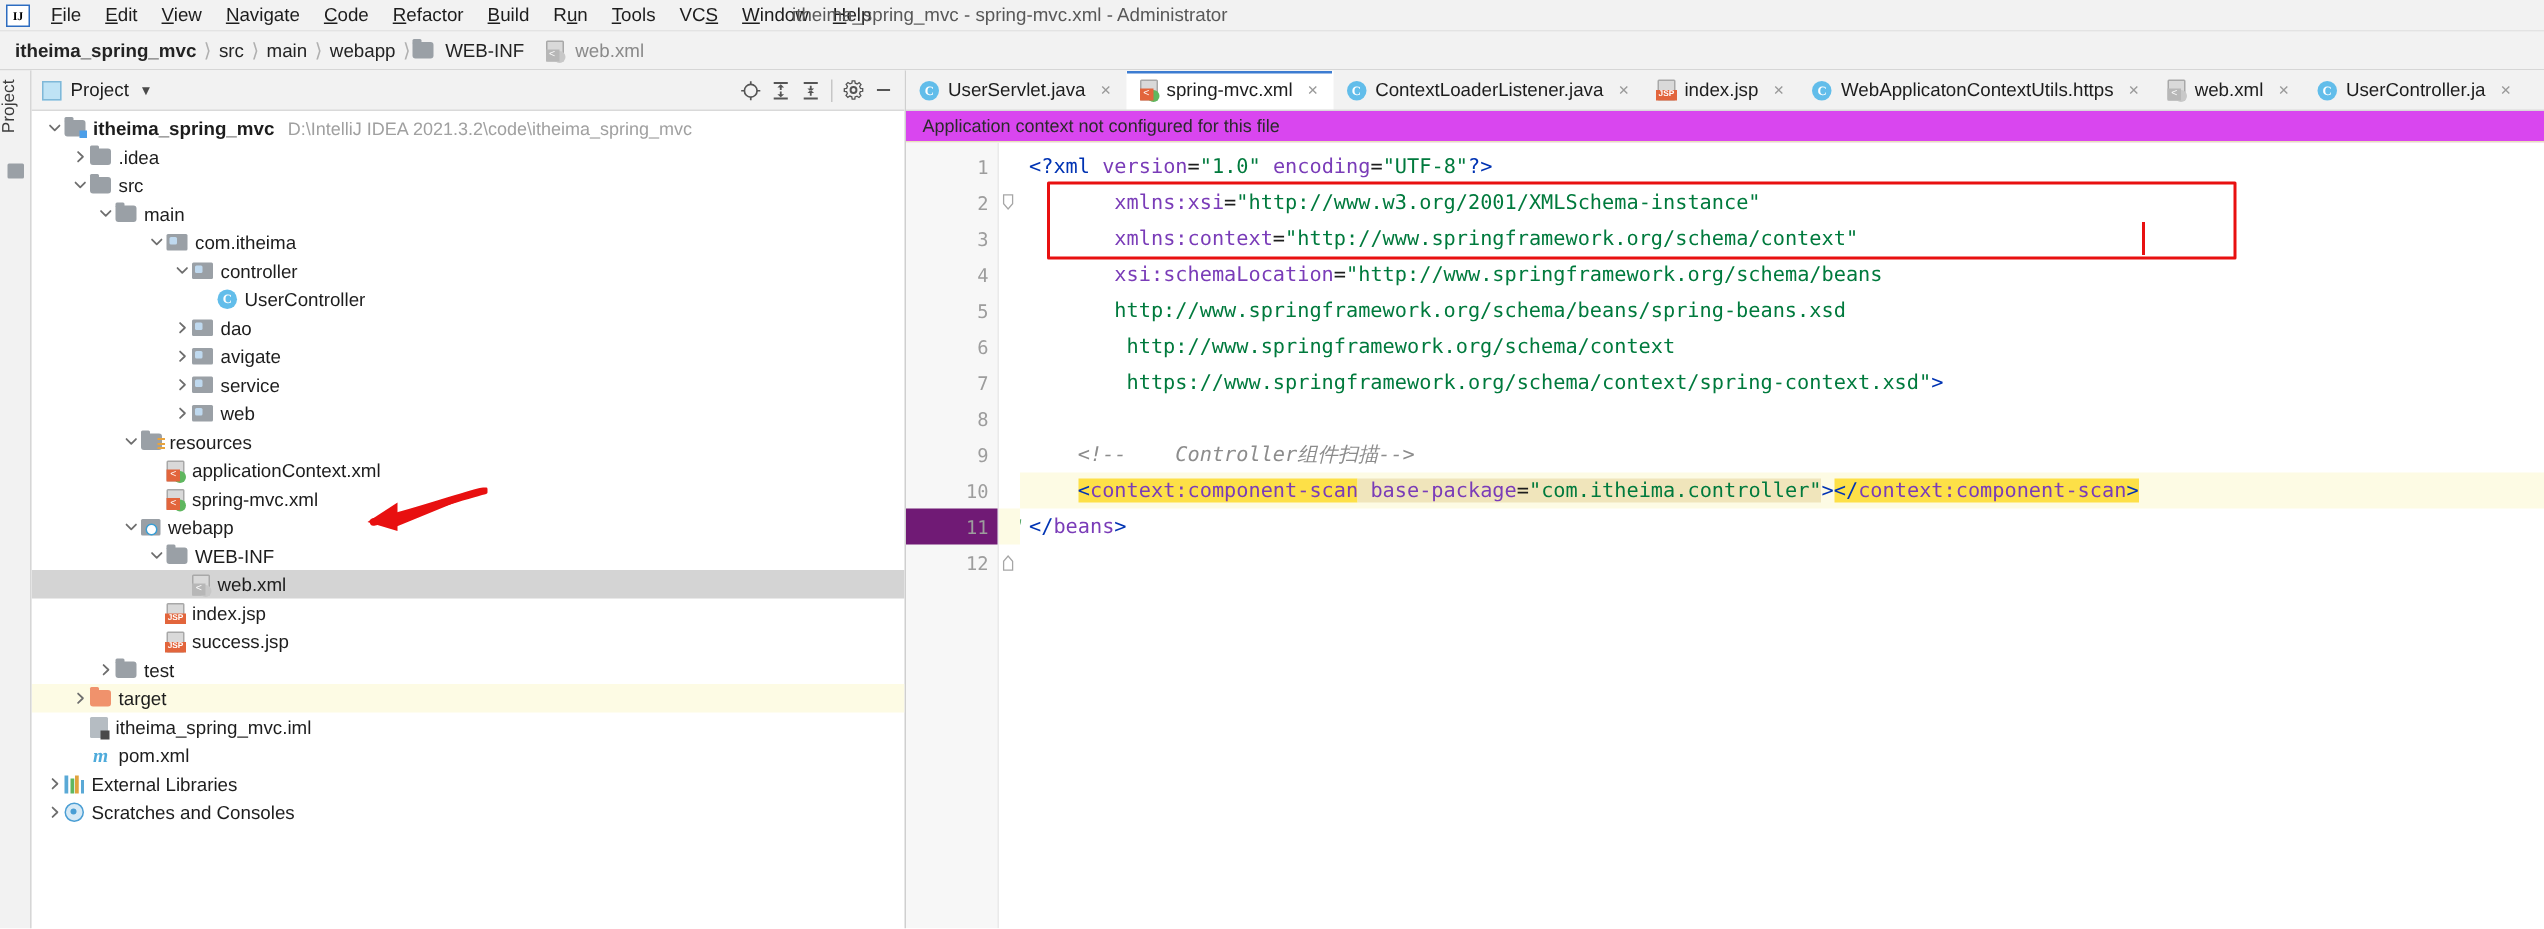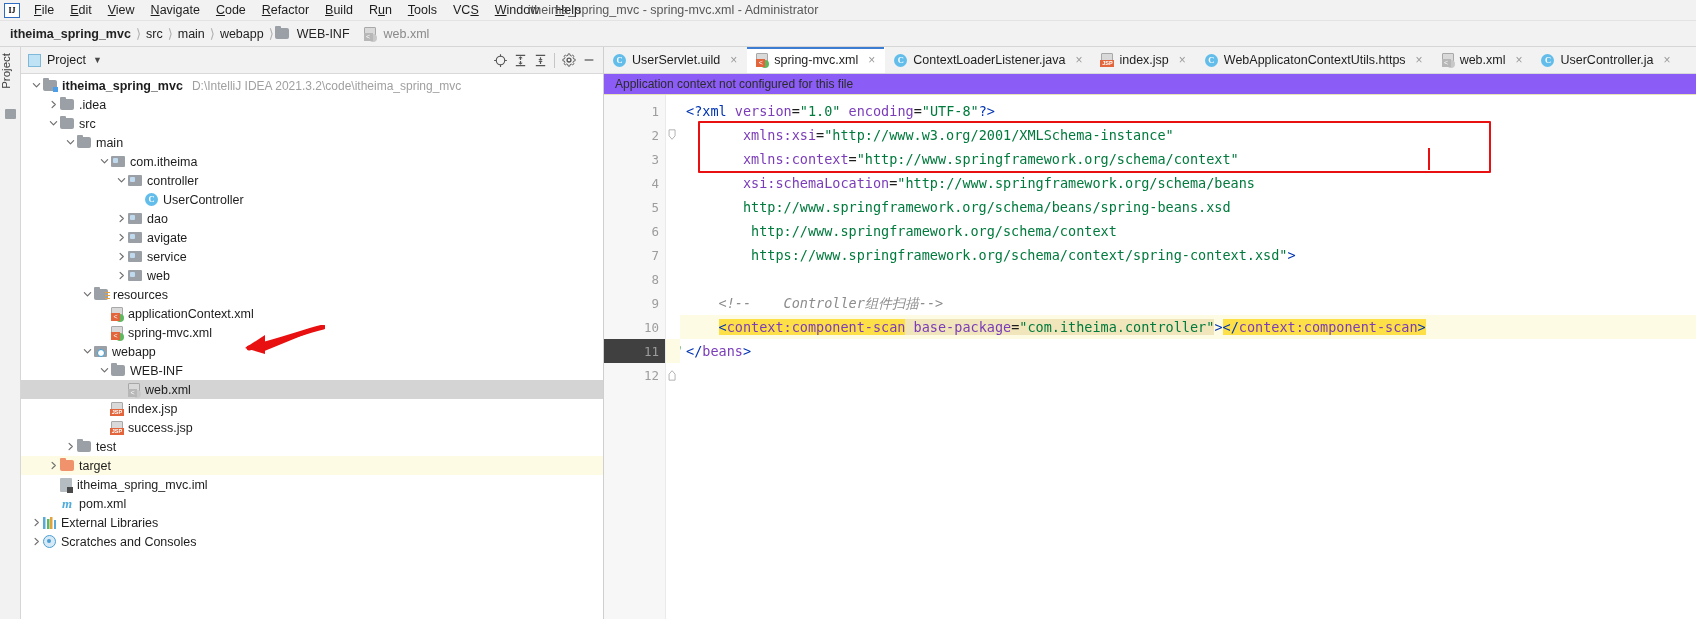--- a/index.html
+++ b/index.html
@@ -324,21 +324,21 @@
     margin-left: 8px;
     color: #9a9a9a;
     font-size: 12px;
     line-height: 1;
     width: 11px;
     text-align: center;
   }
 
   .notif-bar {
     height: 21px;
-    background: #8b5cf6;
+    background: #d946ef;
     border-bottom: 1px solid #e8e2b8;
     display: flex;
     align-items: center;
     padding-left: 11px;
     font-size: 12px;
     color: #2b2b2b;
   }
 
   .code-wrap {
     flex: 1;
@@ -359,21 +359,21 @@
     height: 24px;
     display: flex;
     align-items: center;
     justify-content: flex-end;
     padding-right: 6px;
     font-size: 12.5px;
     color: #9d9d9d;
     font-family: "DejaVu Sans Mono", monospace;
     position: relative;
   }
-  .gline.hl { background: #404040; padding-left: 40px; }
+  .gline.hl { background: #701a75; padding-left: 40px; }
   .bean-ico {
     position: absolute;
     right: -18px; top: 5px;
     width: 14px; height: 14px;
   }
   .foldcol {
     width: 14px;
     flex: 0 0 14px;
     background: #ffffff;
     padding-top: 4px;
@@ -815,21 +815,21 @@
 
   <div class="editor-area">
 
     <div class="tabbar" id="tabbar">
         <div class="tab">
           <span class="tab-ico">
             <span style="display: inline-flex; align-items: center; flex: 0 0 auto;">
               <span class="ico ico-class">C</span>
             </span>
           </span>
-          <span class="tab-label">UserServlet.uild</span>
+          <span class="tab-label">UserServlet.java</span>
           <span class="tab-close">×</span>
         </div>
         <div class="tab active">
           <span class="tab-ico">
             <span style="display: inline-flex; align-items: center; flex: 0 0 auto;">
               <span class="ico ico-xml">
                 <span class="spr"></span>
               </span>
             </span>
           </span>

